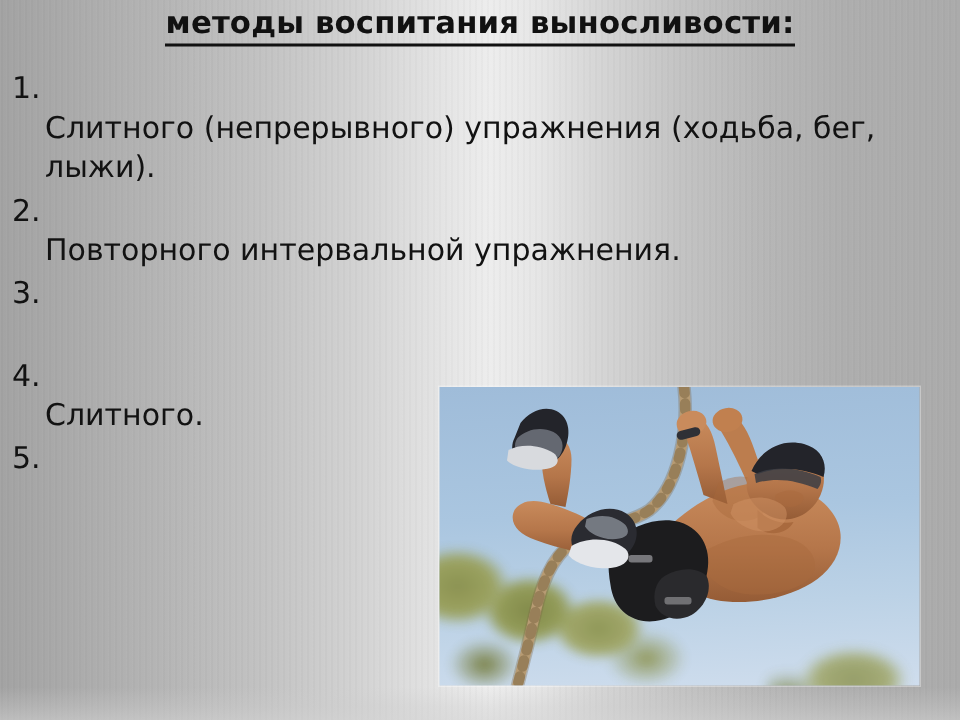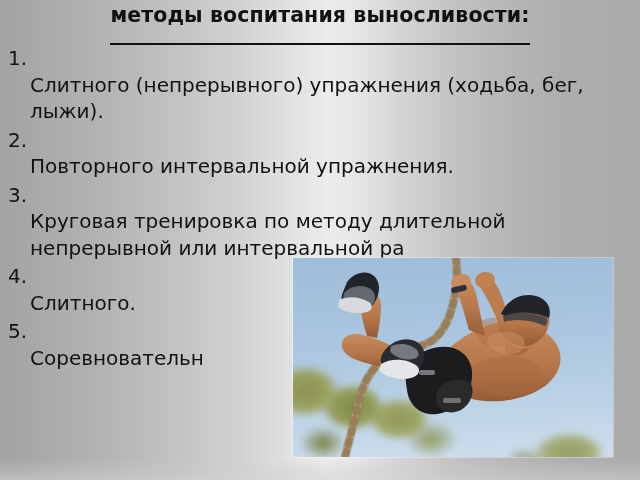--- a/index.html
+++ b/index.html
@@ -55,21 +55,21 @@
     width: 640px;
     text-align: center;
     font-size: 20.5px;
     font-weight: bold;
     color: #111111;
     letter-spacing: 0.1px;
     z-index: 3;
   }
   .title span.u {
     border-bottom: 2px solid #111111;
-    padding-bottom: 16px;
+    padding-bottom: 2px;
   }
 
   .list {
     position: absolute;
     left: 0;
     top: 45px;
     width: 640px;
     z-index: 3;
   }
   .item {
@@ -152,29 +152,29 @@
 
     <div class="item">
       <span class="num">1.</span><span>Слитного (непрерывного) упражнения (ходьба, бег, лыжи).</span>
     </div>
 
     <div class="item">
       <span class="num">2.</span><span>Повторного интервальной упражнения.</span>
     </div>
 
     <div class="item">
-      <span class="num">3.</span><span>Круговая тренировка по методу длительной непрерывной или интервальной ра</span>
+      <span class="num">3.</span>
     </div>
 
     <div class="item">
       <span class="num">4.</span><span>Слитного.</span>
     </div>
 
     <div class="item">
-      <span class="num">5.</span><span>Соревновательн</span>
+      <span class="num">5.</span>
     </div>
 
   </div>
 
   <div class="photo">
     <div class="trees"></div>
     <div class="trees2"></div>
 
     <svg width="320" height="199" viewBox="0 0 320 199">
       <defs>

